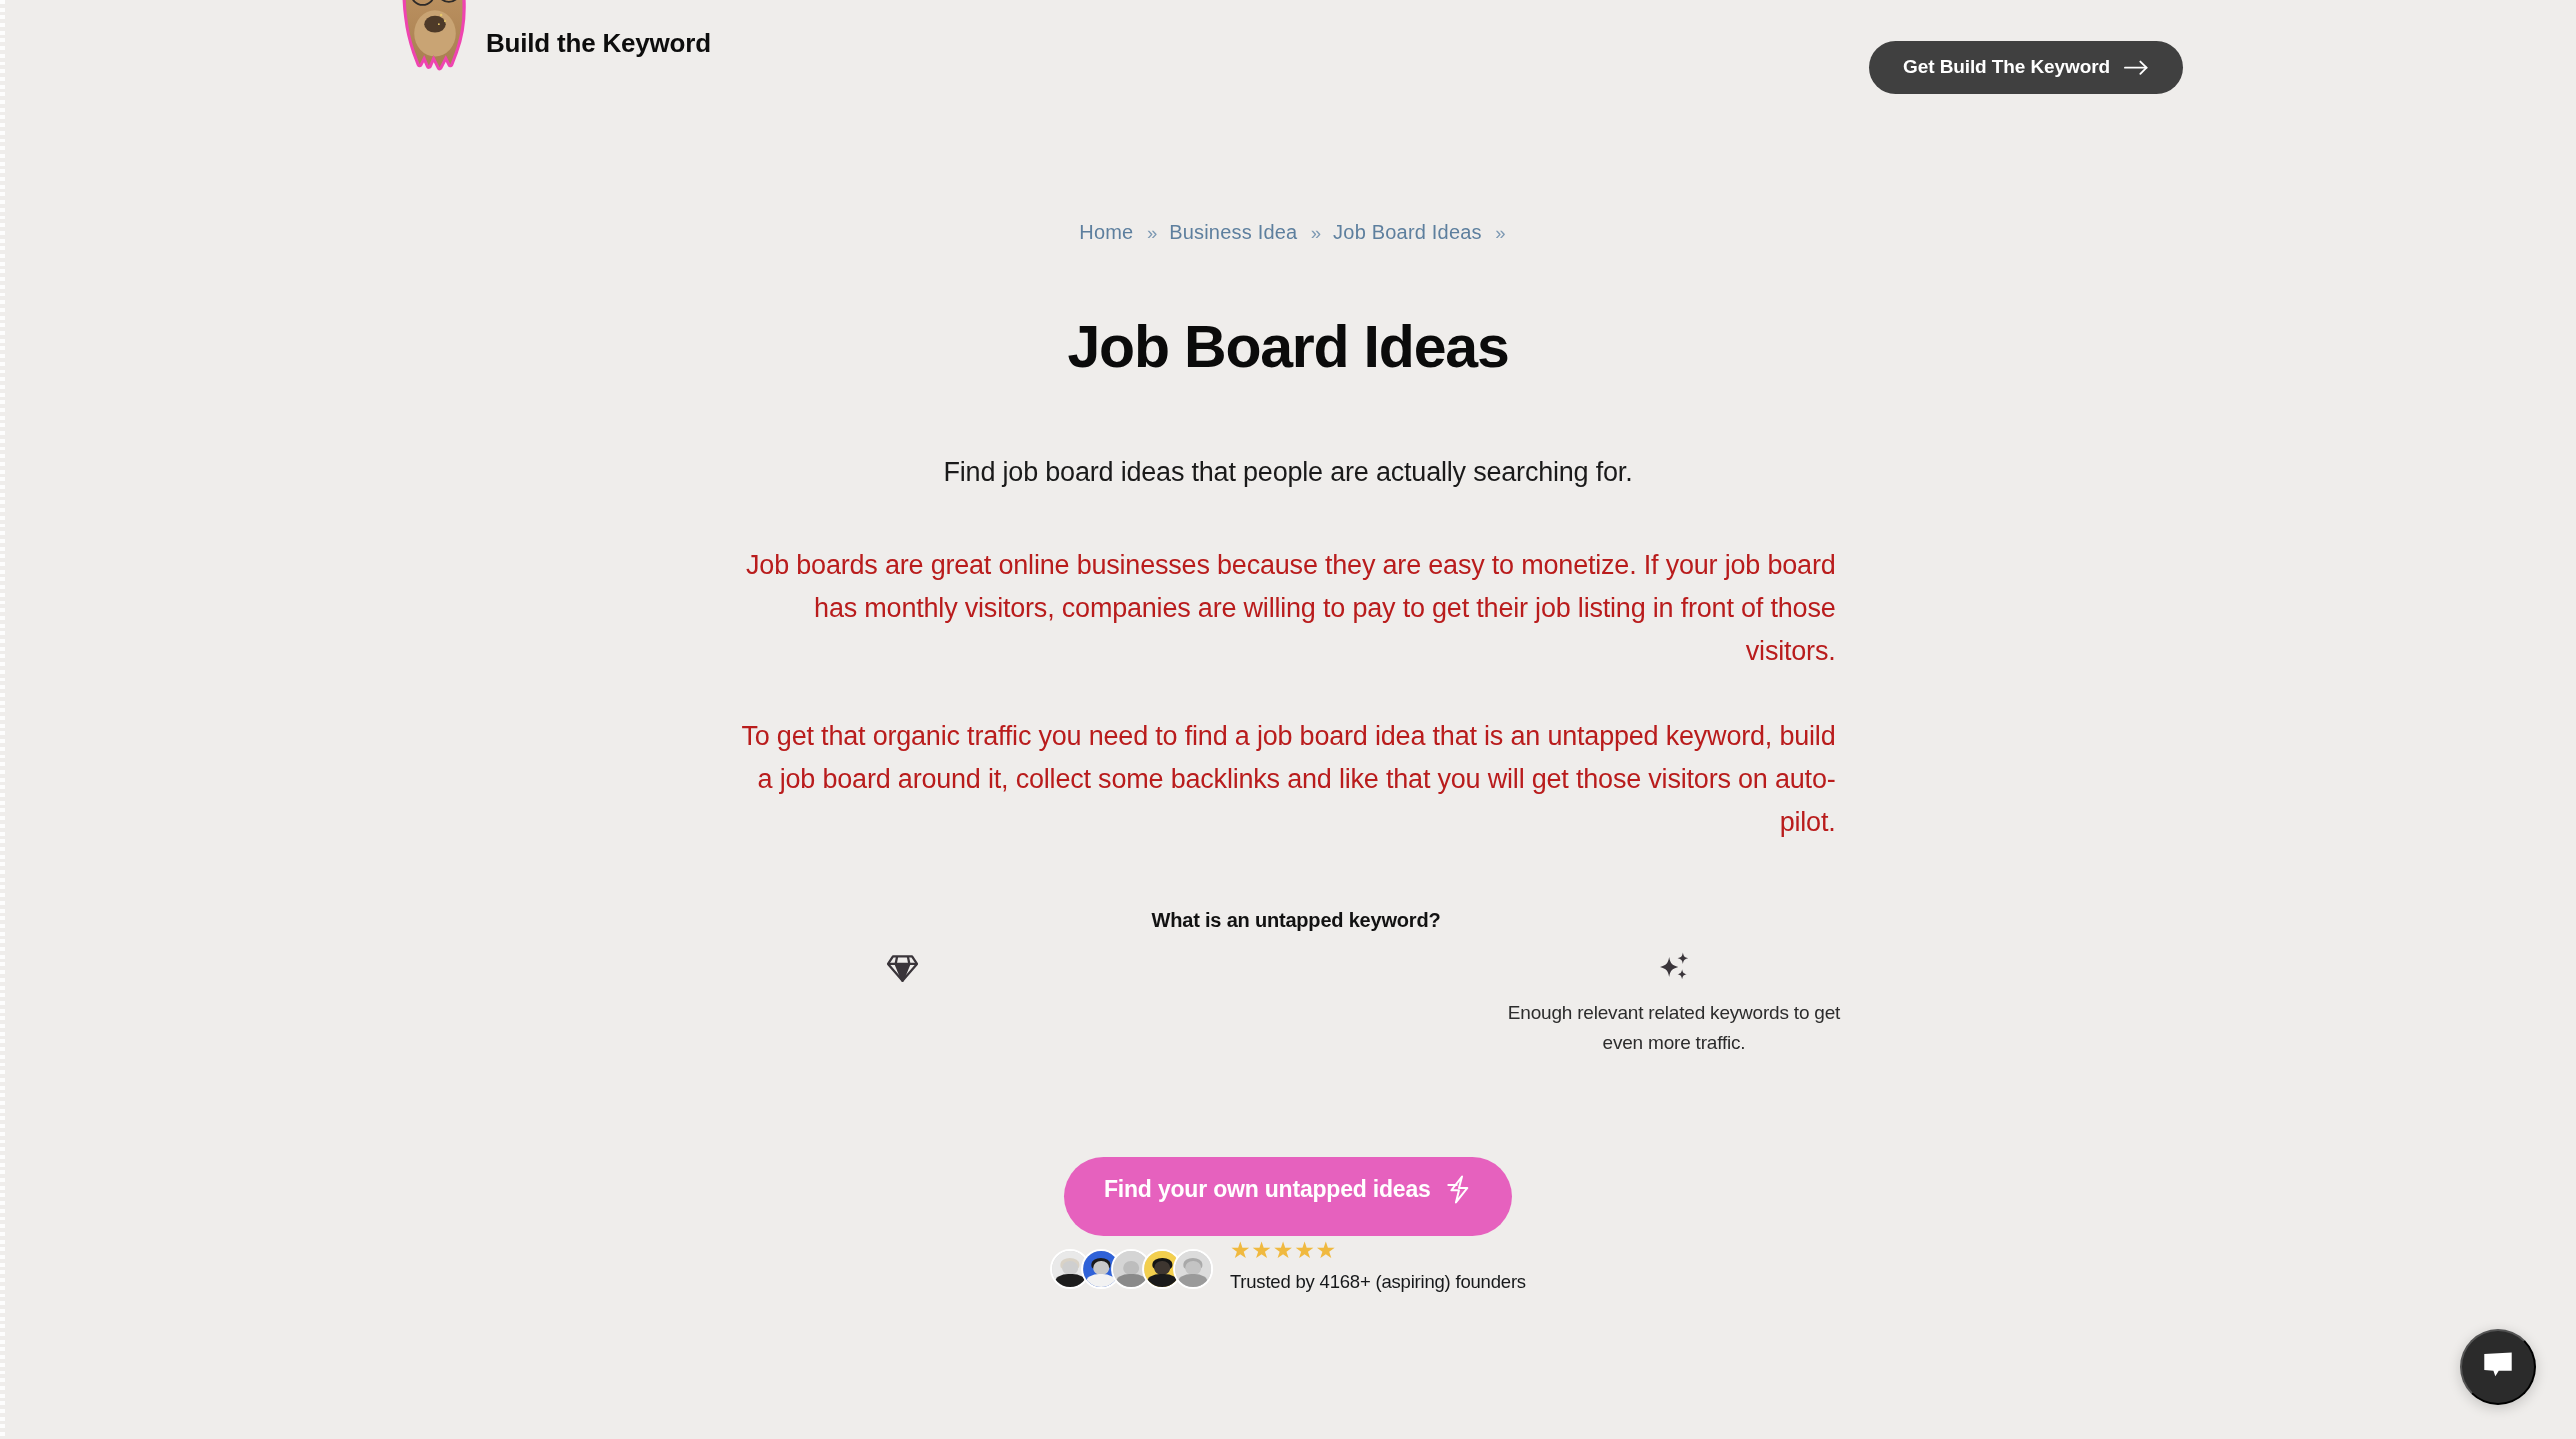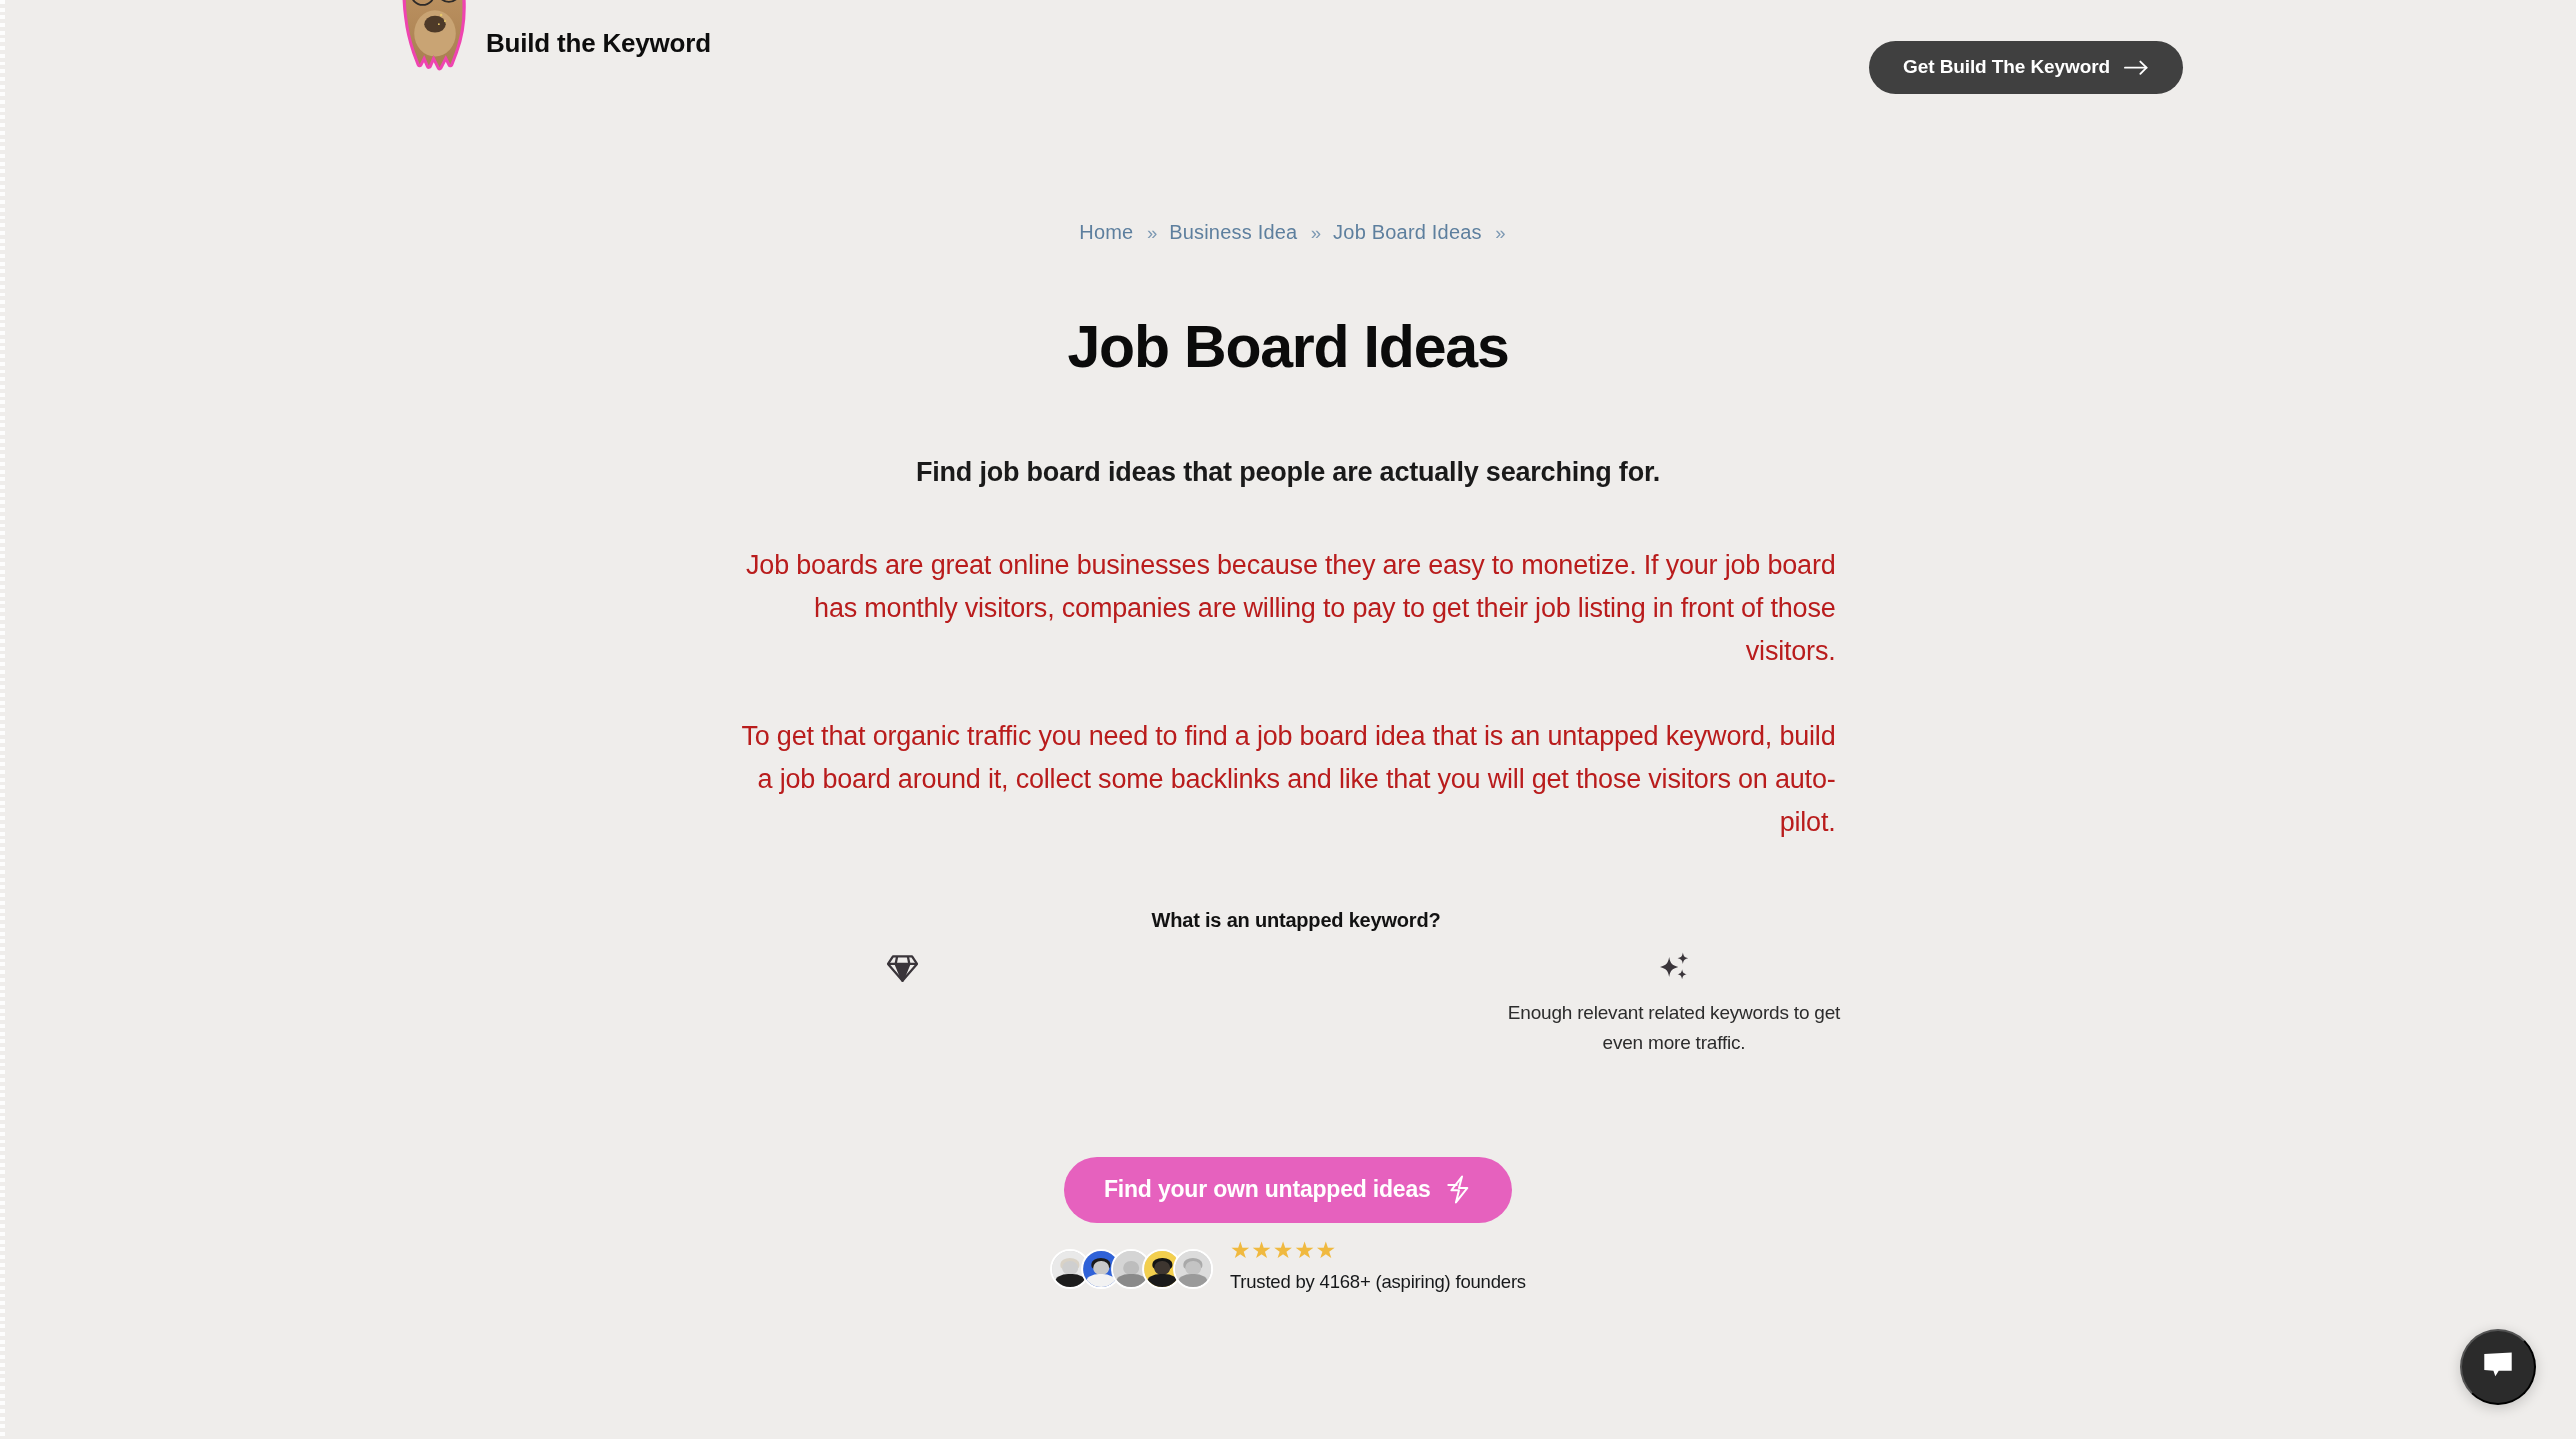--- a/index.html
+++ b/index.html
@@ -128,21 +128,21 @@
     color: #0b0b0b;
   }
 
   .lede {
     position: absolute;
     top: 457px;
     left: 0;
     width: 2576px;
     text-align: center;
     font-size: 27px;
-    font-weight: 700;
+    font-weight: 400;
     color: #1a1a1a;
     letter-spacing: -0.2px;
   }
 
   .body-copy {
     position: absolute;
     left: 50%;
     transform: translateX(-50%);
     width: 1095px;
     text-align: right;
@@ -204,21 +204,21 @@
     top: 1157px;
     left: 50%;
     transform: translateX(-50%);
     display: flex;
     align-items: center;
     gap: 15.4px;
     background: #e661be;
     color: #ffffff;
     border: none;
     border-radius: 770px;
-    padding: 18px 40px 19px 40px;
+    padding: 18px 40px 32px 40px;
     font-family: "Liberation Sans", sans-serif;
     font-size: 23px;
     font-weight: 700;
     letter-spacing: -0.2px;
     cursor: pointer;
     white-space: nowrap;
   }
   .main-cta .bolt { display: flex; align-items: center; }
 
   

